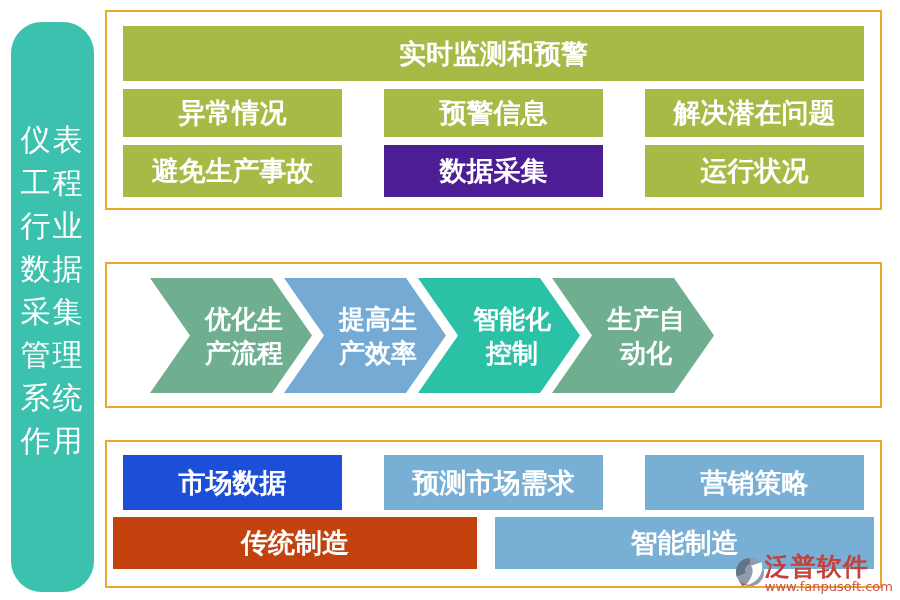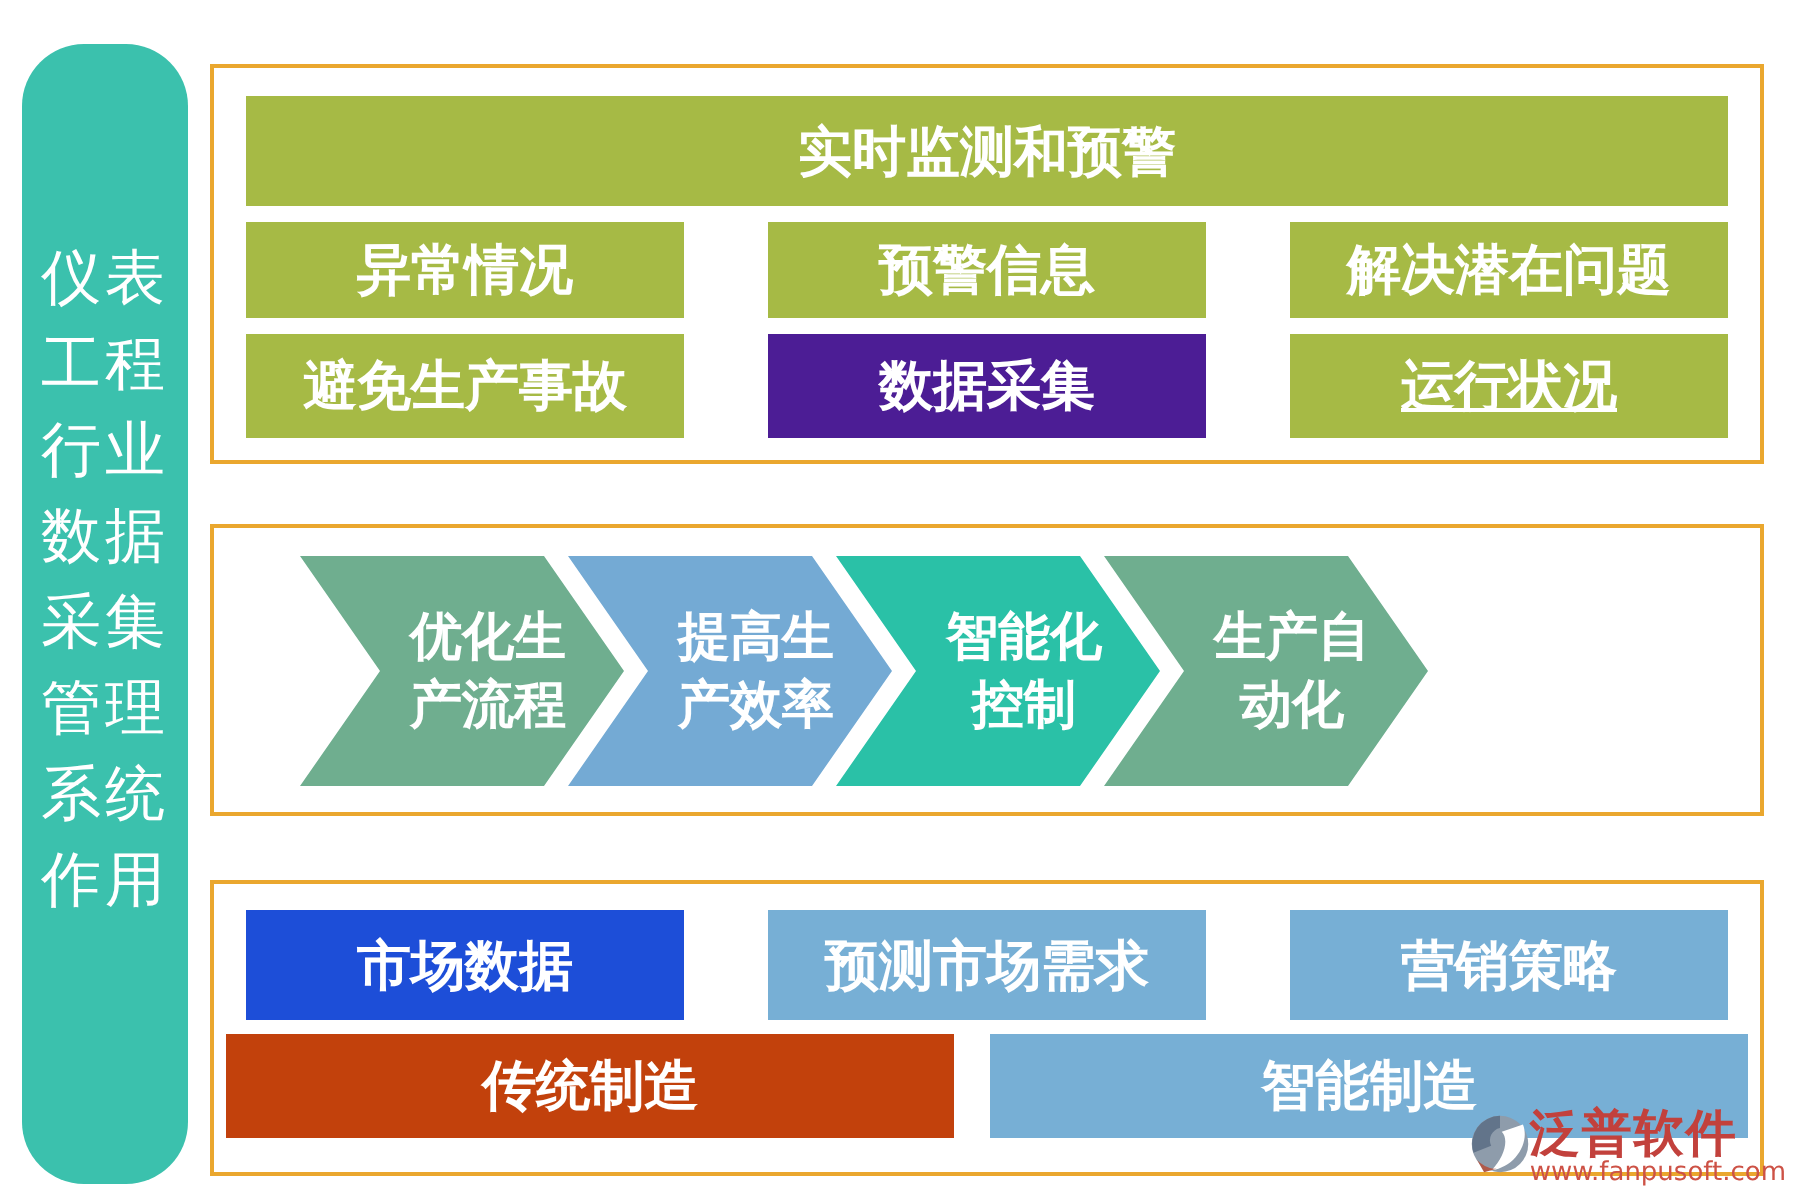--- a/index.html
+++ b/index.html
@@ -32,21 +32,21 @@
   }
 
   
   .panel {
     position: absolute;
     left: 105px;
     width: 777px;
     border: 2px solid #eaa72e;
     background: #ffffff;
   }
-  .panel-monitor { top: 32px;  height: 200px; }
+  .panel-monitor { top: 10px;  height: 200px; }
   .panel-process { top: 262px; height: 146px; }
   .panel-market  { top: 440px; height: 148px; }
 
   
   .monitor-grid {
     display: grid;
     grid-template-columns: repeat(3, 1fr);
     grid-template-rows: 55px 48px 52px;
     column-gap: 42px;
     row-gap: 8px;
@@ -138,21 +138,21 @@
 </div>
 
 <section class="panel panel-monitor">
   <div class="monitor-grid">
     <div class="bar bar-wide" style="background-color: rgb(166, 186, 69);">实时监测和预警</div>
     <div class="bar" style="background-color: rgb(166, 186, 69);">异常情况</div>
     <div class="bar" style="background-color: rgb(166, 186, 69);">预警信息</div>
     <div class="bar" style="background-color: rgb(166, 186, 69);">解决潜在问题</div>
     <div class="bar" style="background-color: rgb(166, 186, 69);">避免生产事故</div>
     <div class="bar" style="background-color: #4c1d95;">数据采集</div>
-    <div class="bar" style="background-color: rgb(166, 186, 69); text-decoration: underline;">运行状况</div>
+    <div class="bar" style="background-color: rgb(166, 186, 69);">运行状况</div>
   </div>
 </section>
 
 <section class="panel panel-process">
   <div class="chevron-row">
     <div class="chevron" style="background-color: rgb(111, 174, 143);">
       <span>优化生</span>
       <span>产流程</span>
     </div>
     <div class="chevron" style="background-color: rgb(116, 170, 212);">

